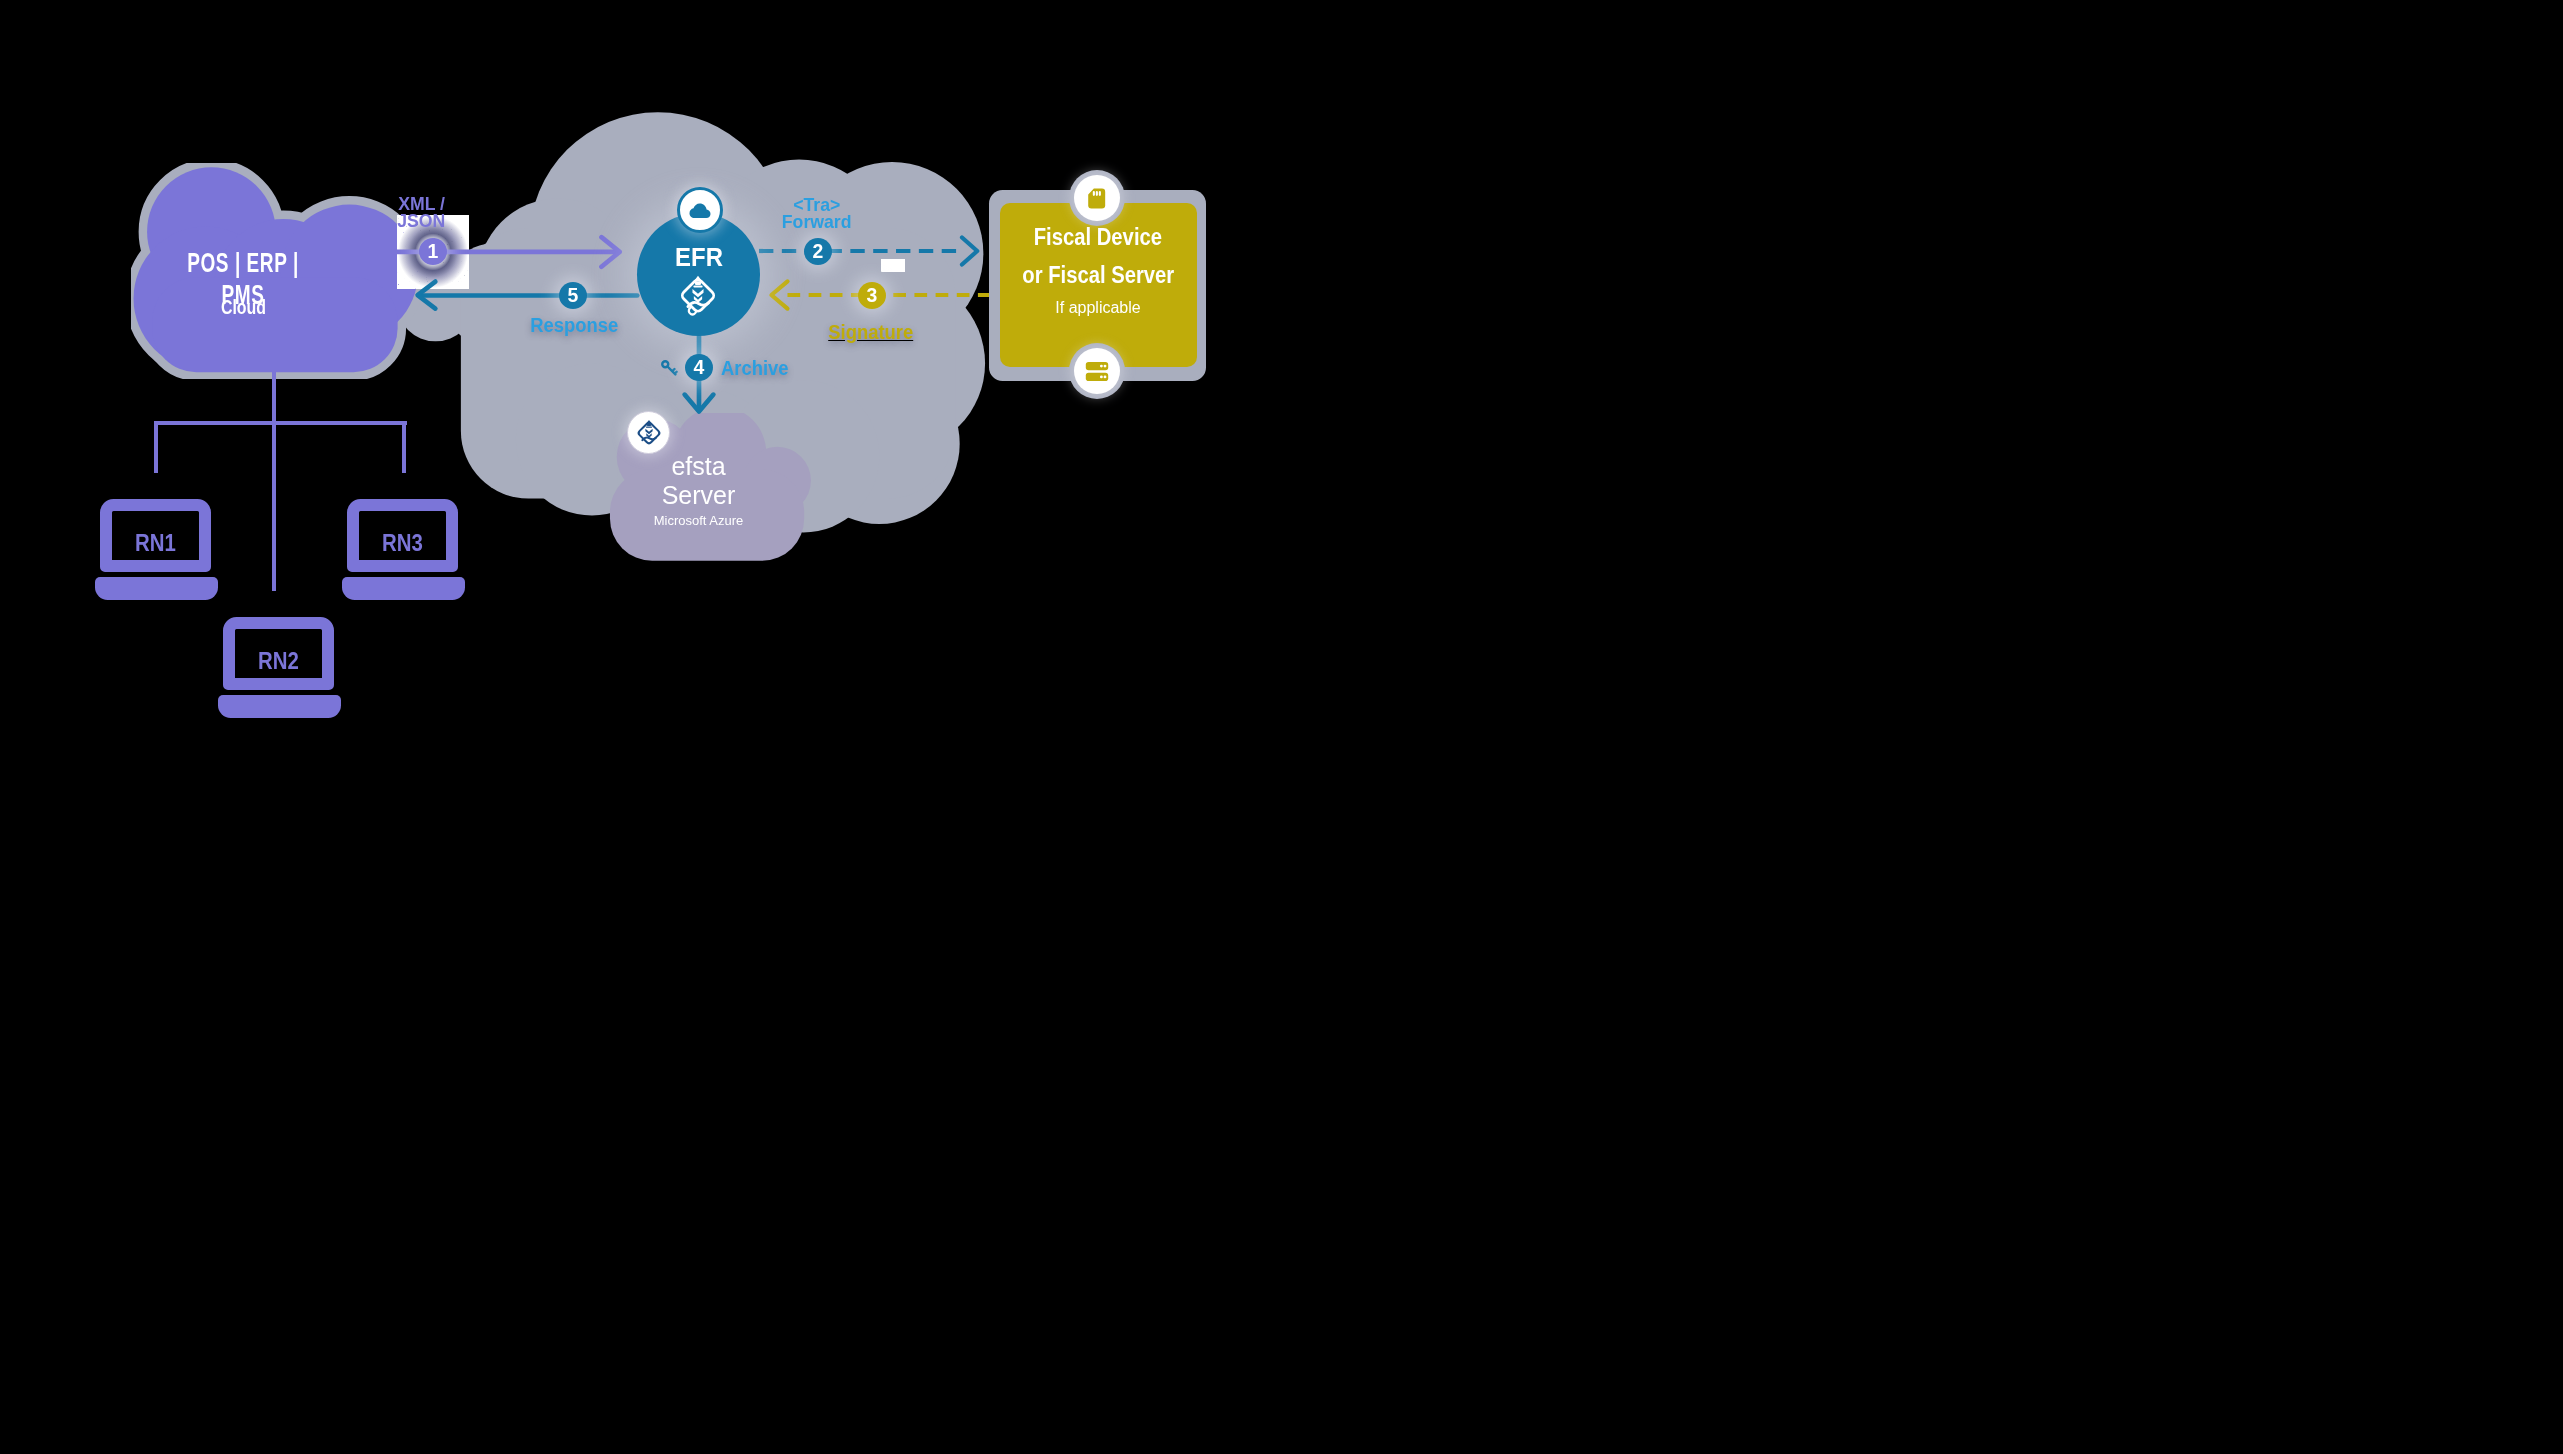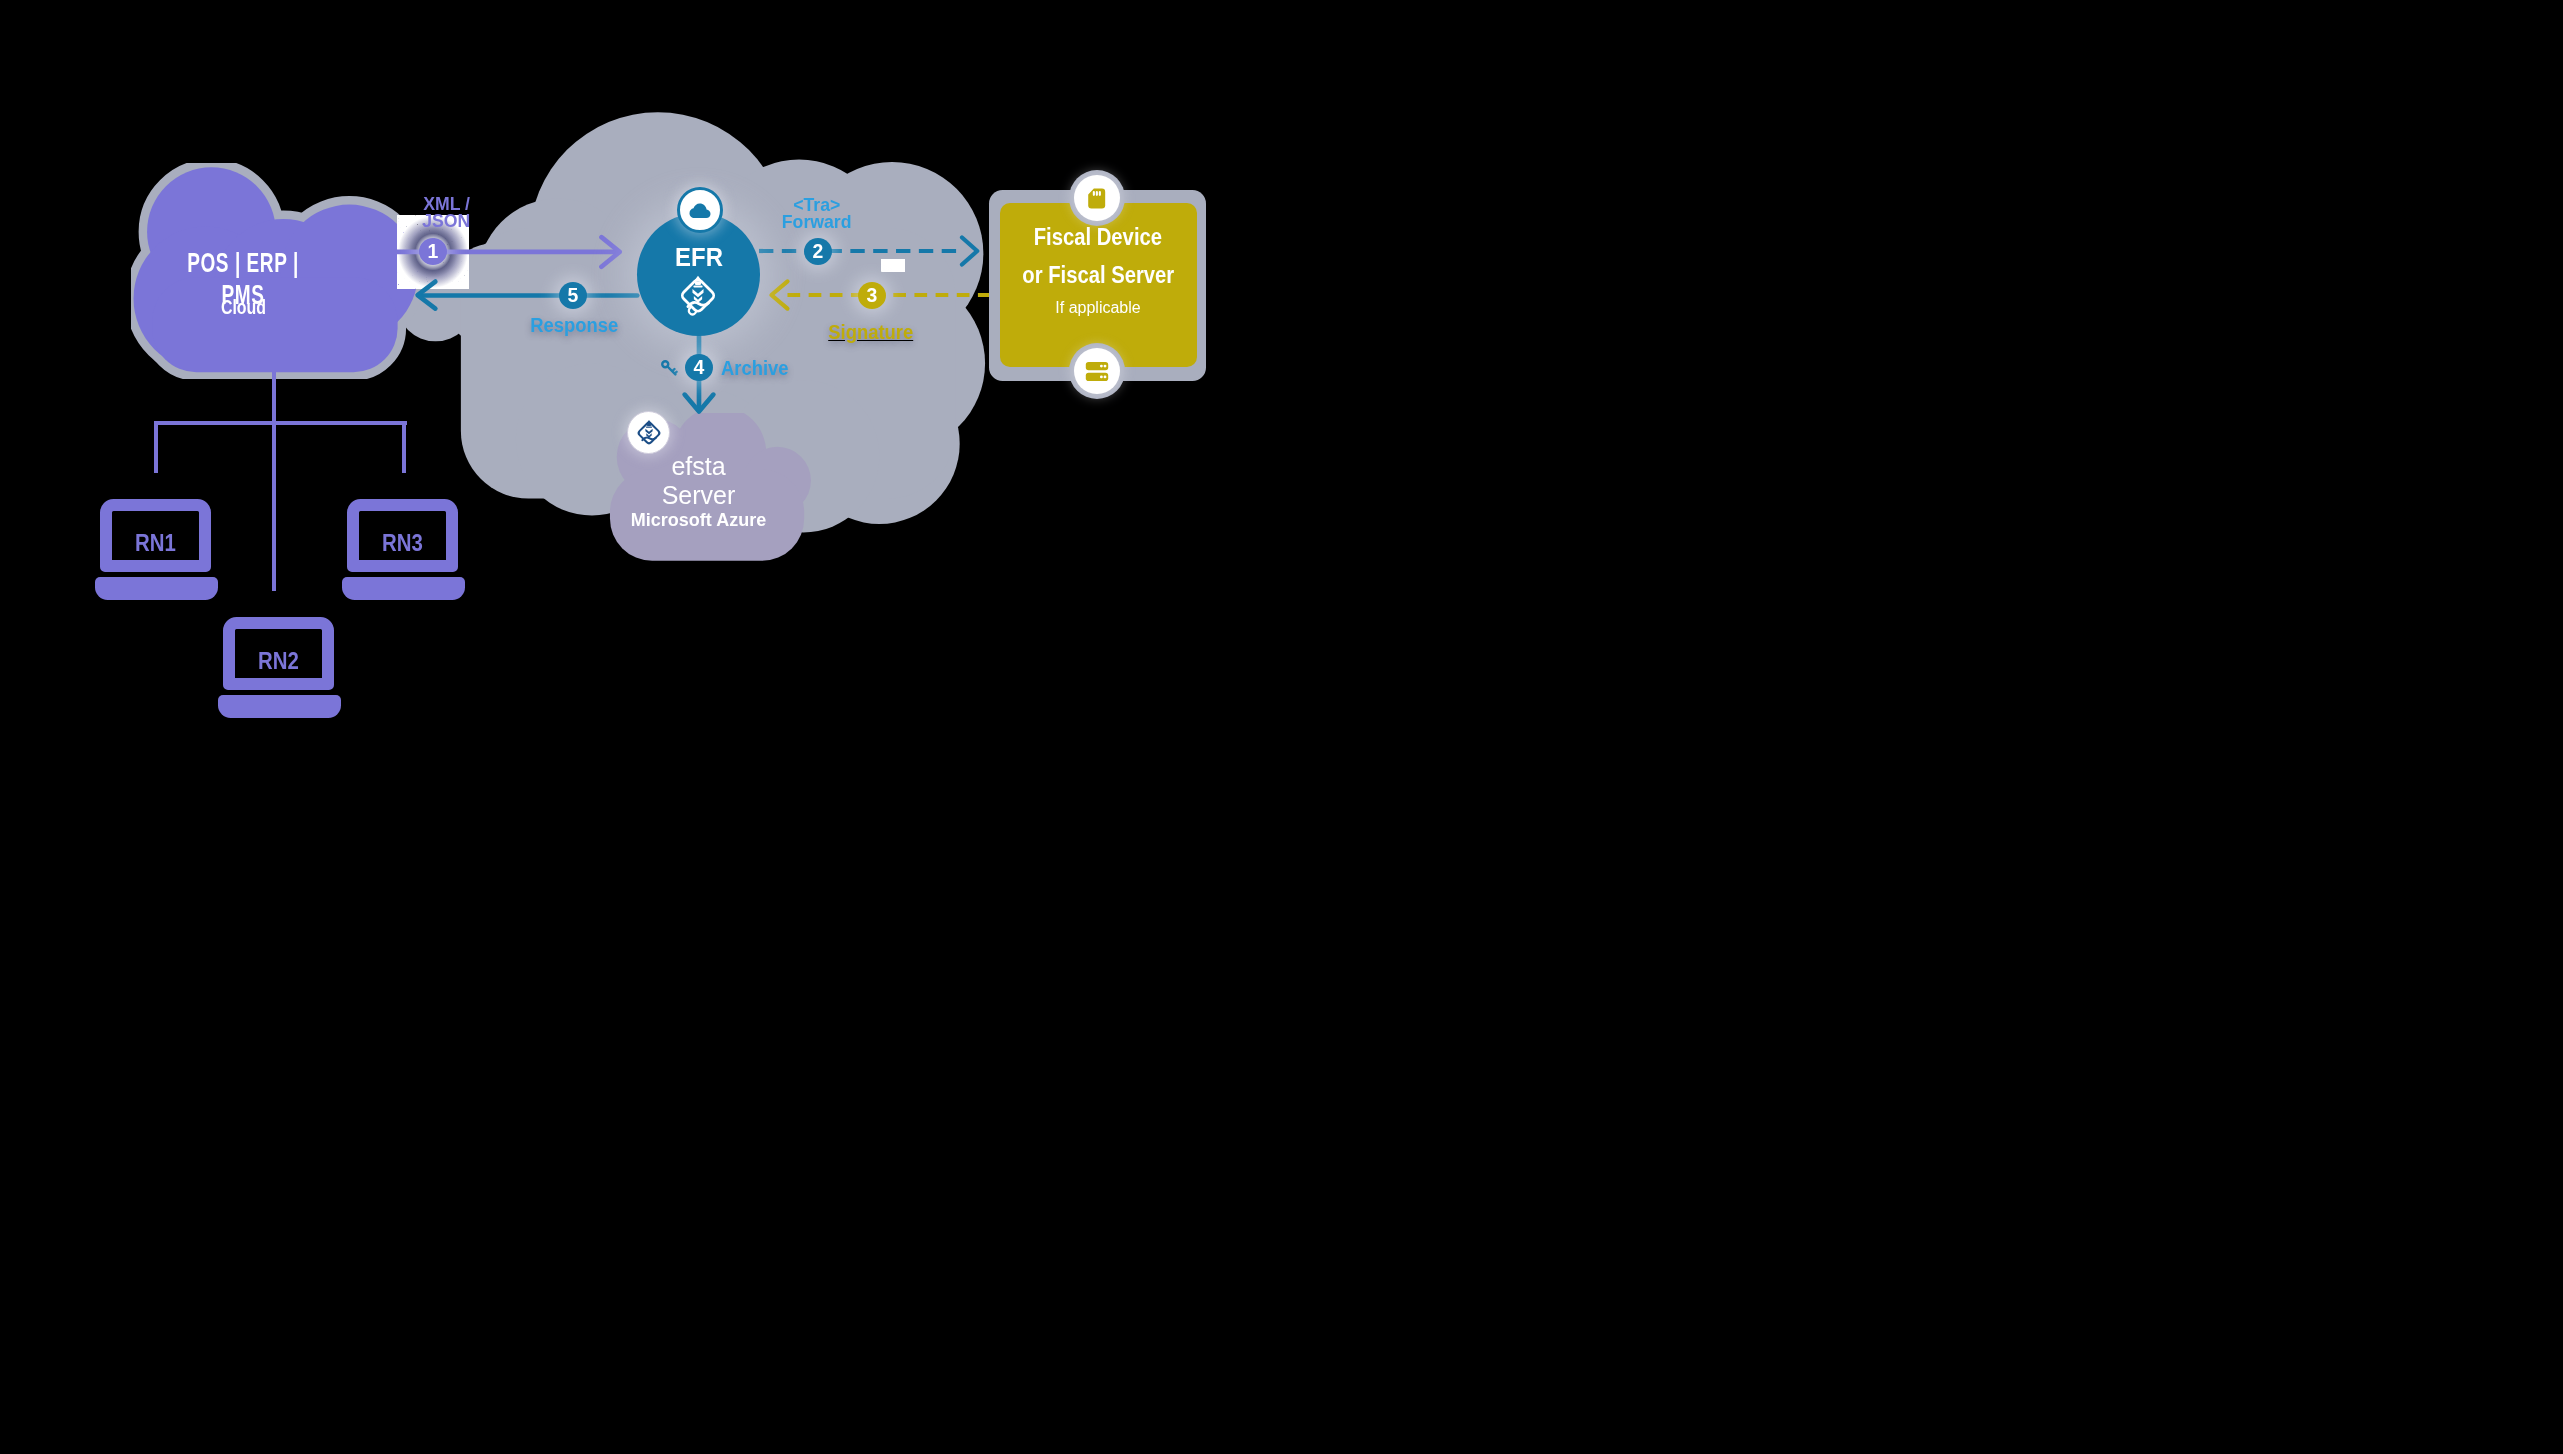--- a/index.html
+++ b/index.html
@@ -7,21 +7,21 @@
           font-family:"Liberation Sans",sans-serif;}
   #canvas *{box-sizing:border-box;}
   .abs{position:absolute;}
   .ctr{display:flex;align-items:center;justify-content:center;text-align:center;}
 
   
   .pos-title{color:#fff;font-size:28px;font-weight:700;letter-spacing:0.8px;transform:scaleX(.68);}
   .pos-sub{color:#fff;font-size:19.4px;font-weight:700;transform:scaleX(.82);}
   .efr-label{color:#fff;font-size:26px;font-weight:700;transform:scaleX(.92);}
   .portal-line{color:#fff;font-size:25px;font-weight:400;}
-  .portal-sub{color:#fff;font-size:18px;font-weight:700;}
+  .portal-sub{color:#fff;font-size:13px;font-weight:400;}
   .fiscal-title{color:#fff;font-size:23px;font-weight:700;line-height:22px;transform:scaleX(.88);}
   .fiscal-sub{color:#fff;font-size:16px;font-weight:400;}
 
   
   .flow-label{font-size:19.4px;font-weight:700;transform:scaleX(.95);
               text-shadow:0 2.5px 6.8px rgba(70,75,105,.45);}
   .flow-label2{font-size:18.6px;font-weight:700;line-height:17px;transform:scaleX(.95);}
   .c-purple{color:#7B75D8;}
   .c-lblue{color:#2B9FE0;}
   .c-gold{color:#BFAC0A;}
@@ -273,21 +273,21 @@
   <div class="abs badge bg-gold" style="left:858px;top:282px;">
     <span>3</span>
   </div>
   <div class="abs badge bg-blue" style="left:685px;top:354px;">
     <span>4</span>
   </div>
   <div class="abs badge bg-blue" style="left:559px;top:282px;">
     <span>5</span>
   </div>
 
-  <div class="abs ctr" style="left:396px;top:194px;width:101px;height:36px;flex-direction:column;">
+  <div class="abs ctr" style="left:371px;top:194px;width:101px;height:36px;flex-direction:column;">
     <span class="flow-label2 c-purple">XML /</span>
     <span class="flow-label2 c-purple">JSON</span>
   </div>
   <div class="abs ctr" style="left:766px;top:195px;width:102px;height:36px;flex-direction:column;">
     <span class="flow-label2 c-lblue">&lt;Tra&gt;</span>
     <span class="flow-label2 c-lblue">Forward</span>
   </div>
   <div class="abs ctr" style="left:507px;top:314px;width:135px;height:22px;align-items:center;">
     <span class="flow-label c-lblue">Response</span>
   </div>

